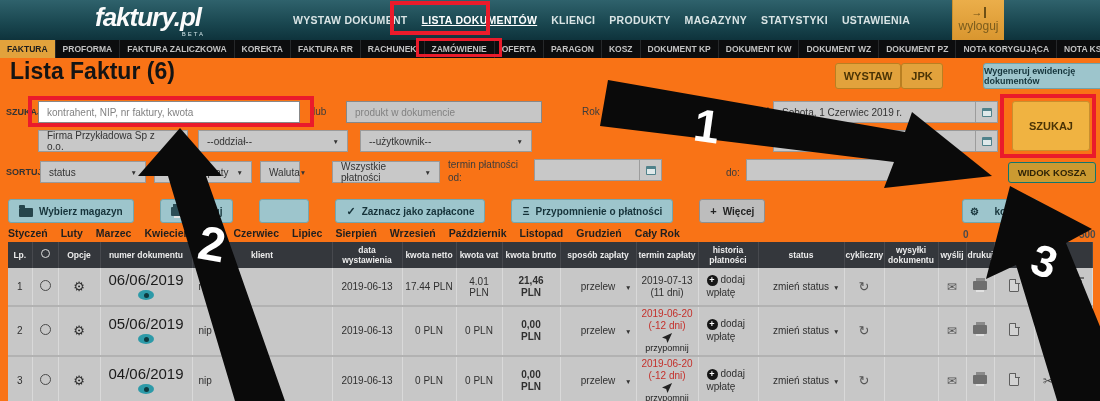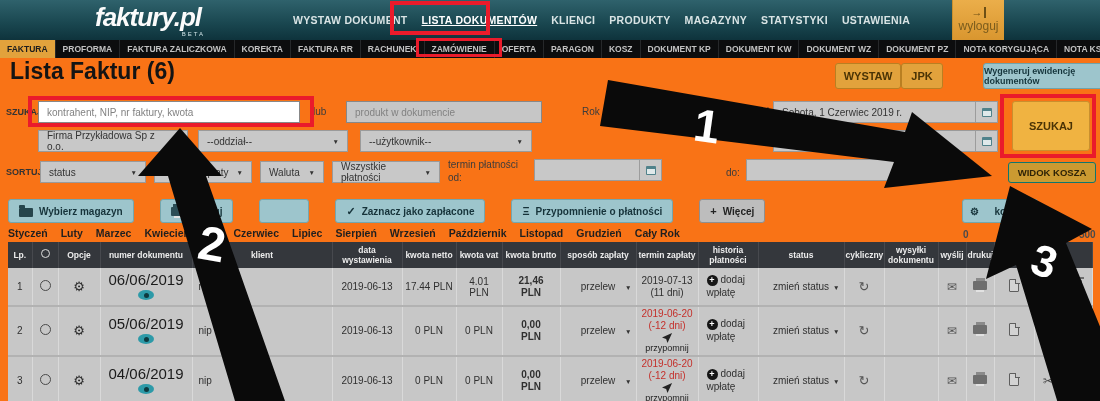--- a/index.html
+++ b/index.html
@@ -206,21 +206,21 @@
 
   <span class="lbl" style="left:6px;top:167px;">SORTUJ:</span>
   <div class="sel" style="left:40px;top:161px;width:106px;">
     <span>status</span>
     <span class="sel-arr">▼</span>
   </div>
   <div class="sel" style="left:154px;top:161px;width:98px;">
     <span>Rodzaj zapłaty</span>
     <span class="sel-arr">▼</span>
   </div>
-  <div class="sel" style="left:260px;top:161px;width:64px;">
+  <div class="sel" style="left:260px;top:161px;width:40px;">
     <span>Waluta</span>
     <span class="sel-arr">▼</span>
   </div>
   <div class="sel" style="left:332px;top:161px;width:108px;">
     <span>Wszystkie płatności</span>
     <span class="sel-arr">▼</span>
   </div>
   <span class="lbl-n" style="left:448px;top:159px;width:82px;line-height:1.25;">termin płatności od:</span>
   <div class="datefield" style="left:534px;top:159px;width:128px;">
     <span class="cal">

